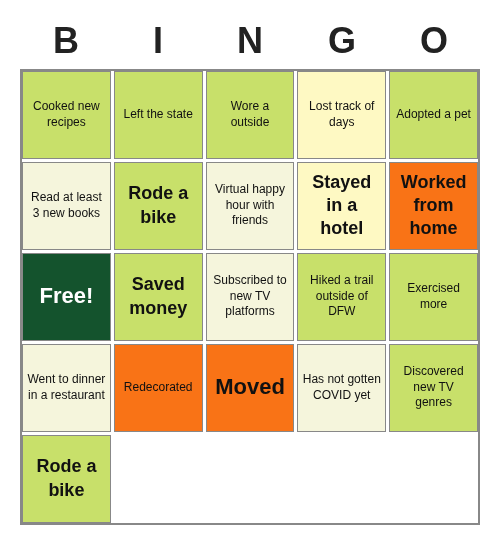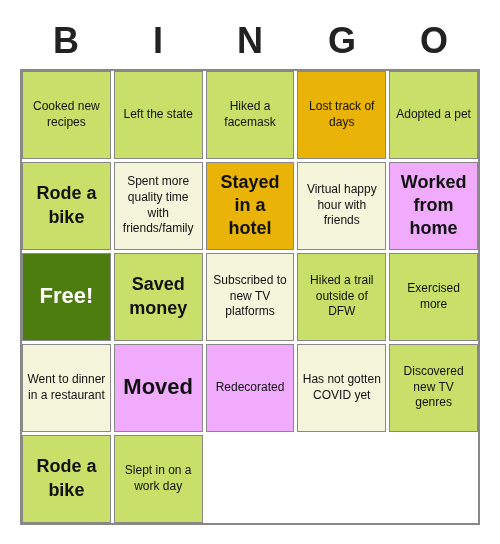--- a/index.html
+++ b/index.html
@@ -41,56 +41,55 @@
       min-height: 88px;
       display: flex;
       align-items: center;
       justify-content: center;
       text-align: center;
       font-size: 12px;
       line-height: 1.3;
       font-weight: normal;
       color: #111;
     }
-    .cell.green { background-color: #eab308; }
+    .cell.green { background-color: #fef9c3; }
     .cell.light-green { background-color: #c8e06a; }
-    .cell.yellow { background-color: #f0abfc; }
-    .cell.red { background-color: #4d7c0f; color: #fff; }
+    .cell.yellow { background-color: #f97316; }
+    .cell.red { background-color: #14532d; color: #fff; }
     .cell.white { background-color: #f5f5dc; }
     .cell.large-text { font-size: 18px; font-weight: bold; }
     .cell.xlarge-text { font-size: 22px; font-weight: bold; }
   </style>
 </head>
 <body>
 
 <div class="bingo-card">
   <div class="bingo-header">
     <div class="bingo-letter">B</div>
     <div class="bingo-letter">I</div>
     <div class="bingo-letter">N</div>
     <div class="bingo-letter">G</div>
     <div class="bingo-letter">O</div>
   </div>
   <div class="bingo-grid" id="grid">
       <div class="cell light-green">Cooked new recipes</div>
       <div class="cell light-green">Left the state</div>
-      <div class="cell light-green">Hiked a facemask</div>
+      <div class="cell light-green">Wore a outside</div>
       <div class="cell green">Lost track of days</div>
       <div class="cell light-green">Adopted a pet</div>
+      <div class="cell white">Read at least 3 new books</div>
       <div class="cell light-green large-text">Rode a bike</div>
-      <div class="cell white">Spent more quality time with friends/family</div>
+      <div class="cell white">Virtual happy hour with friends</div>
       <div class="cell green large-text">Stayed in a hotel</div>
-      <div class="cell white">Virtual happy hour with friends</div>
       <div class="cell yellow large-text">Worked from home</div>
       <div class="cell red xlarge-text">Free!</div>
       <div class="cell light-green large-text">Saved money</div>
       <div class="cell white">Subscribed to new TV platforms</div>
       <div class="cell light-green">Hiked a trail outside of DFW</div>
       <div class="cell light-green">Exercised more</div>
       <div class="cell white">Went to dinner in a restaurant</div>
+      <div class="cell yellow">Redecorated</div>
       <div class="cell yellow xlarge-text">Moved</div>
-      <div class="cell yellow">Redecorated</div>
       <div class="cell white">Has not gotten COVID yet</div>
       <div class="cell light-green">Discovered new TV genres</div>
       <div class="cell light-green large-text">Rode a bike</div>
-      <div class="cell light-green">Slept in on a work day</div>
     </div>
 </div>
 
 </body></html>

